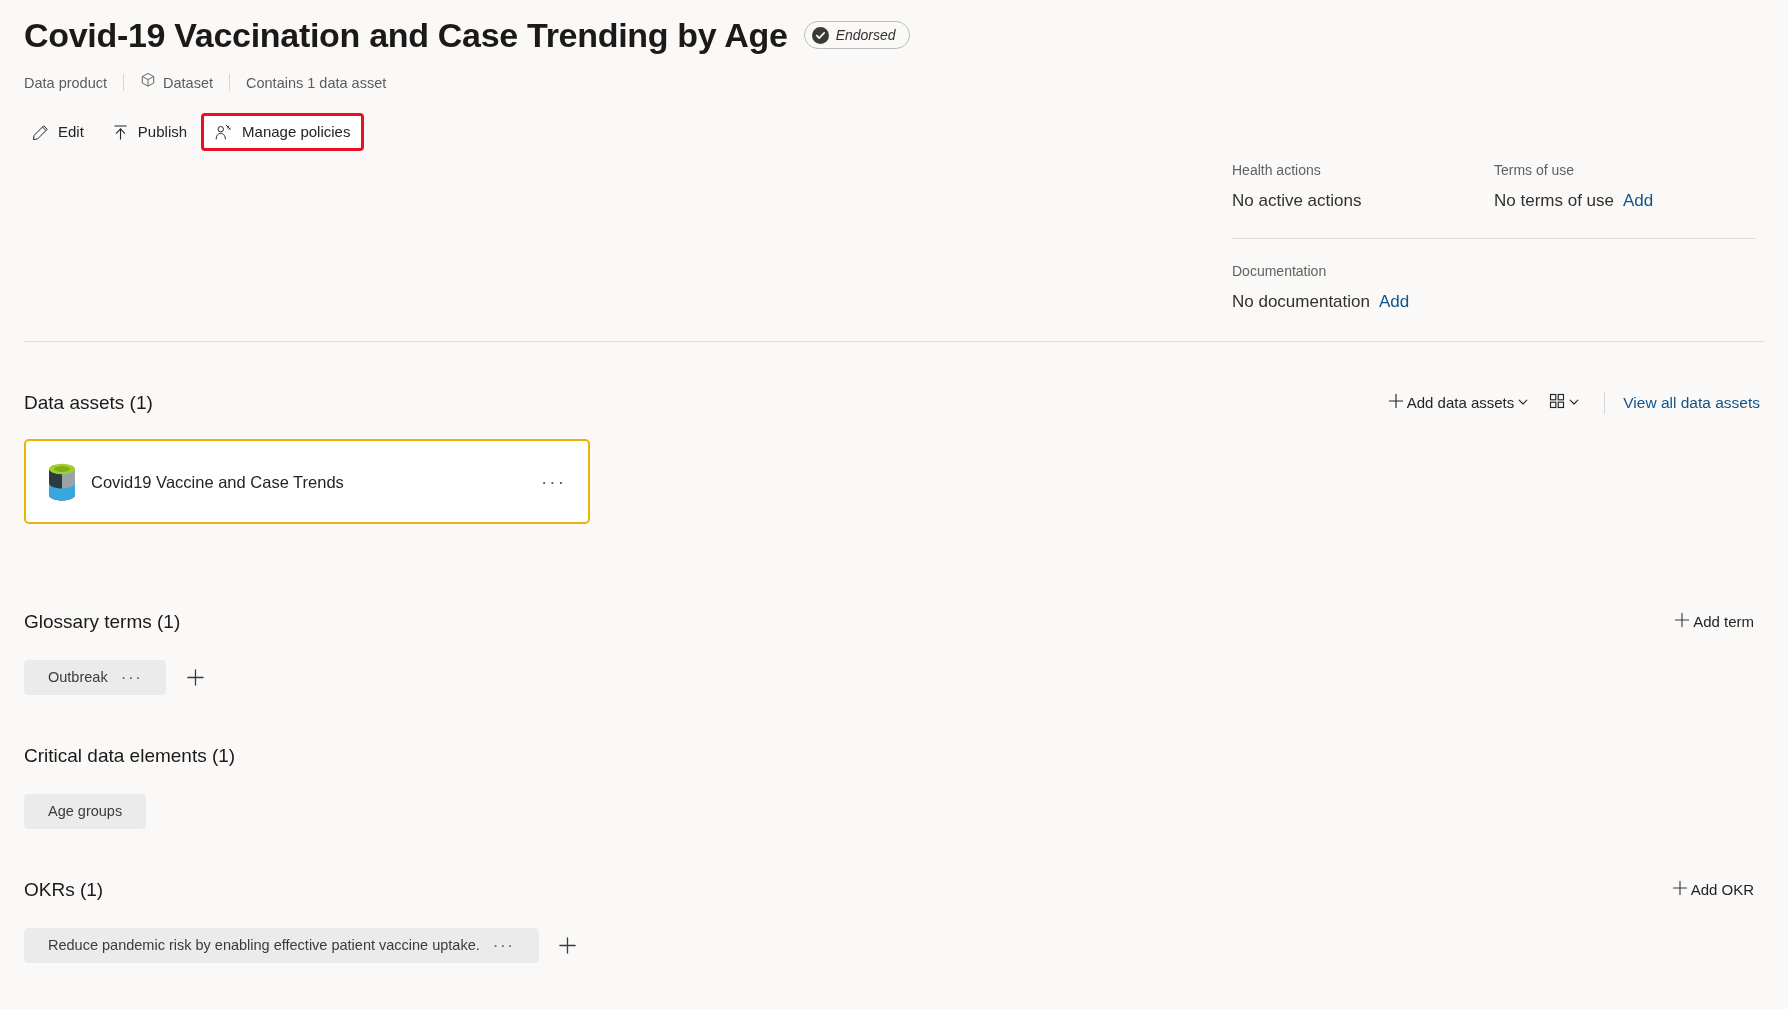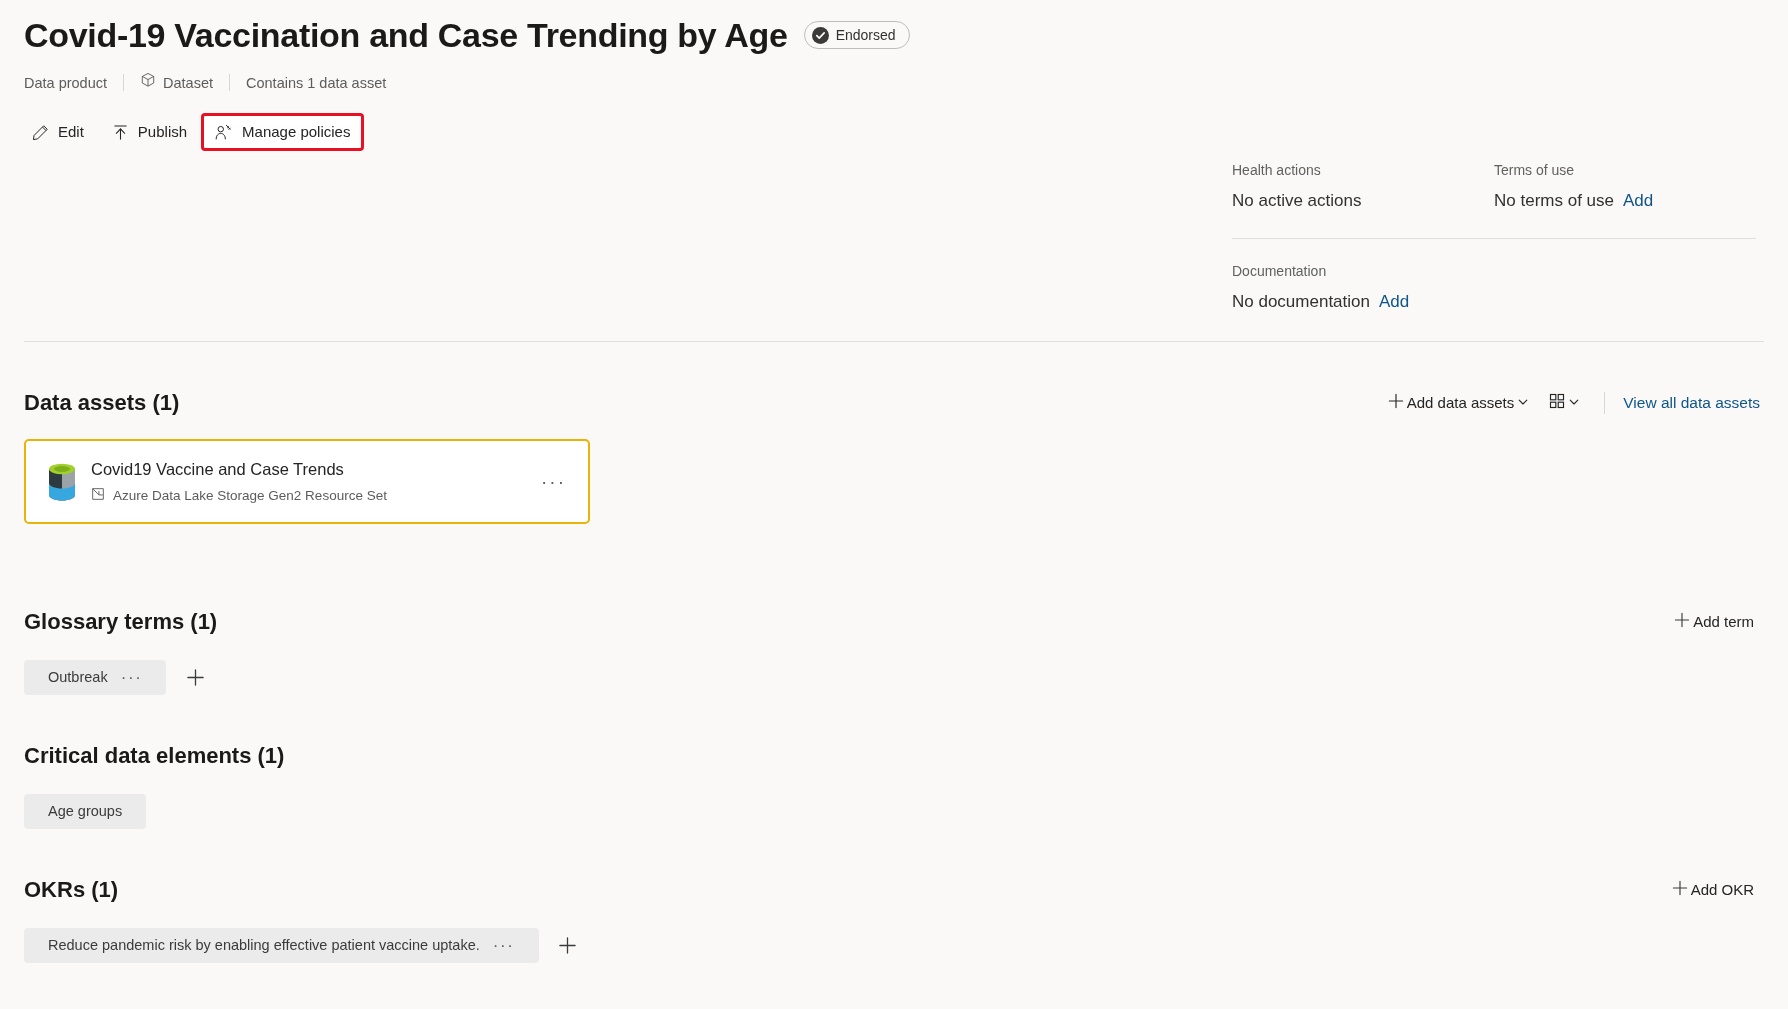--- a/index.html
+++ b/index.html
@@ -16,21 +16,21 @@
   
   .header { padding: 12px 24px 0 24px; }
   .title-row { display: flex; align-items: center; gap: 16px; }
   .page-title {
     font-size: 34px; font-weight: bold; letter-spacing: -0.3px;
     color: #1b1a19; line-height: 46px; white-space: nowrap;
   }
   .endorsed-badge {
     display: inline-flex; align-items: center; gap: 7px;
     border: 1px solid #bdbdbd; border-radius: 16px;
-    padding: 4px 13px 4px 7px; background: #faf9f8; height: 28px;
+    padding: 4px 13px 4px 7px; background: #faf9f8; height: 28px; font-style: italic;
   }
   .endorsed-badge .label { font-size: 14px; color: #323130; }
   .check-circle {
     width: 17px; height: 17px; border-radius: 50%;
     background: #3b3a39; display: inline-flex;
     align-items: center; justify-content: center;
   }
   .check-circle svg { display: block; }
 
   .breadcrumb {
@@ -85,21 +85,21 @@
   }
 
   
   .body { position: absolute; left: 0; top: 386px; width: 1788px; }
   .section { padding: 0 24px; }
   .section-head {
     display: flex; align-items: center; justify-content: space-between;
     height: 34px;
   }
   .section-title {
-    font-size: 22px; font-weight: bold; color: #1b1a19; line-height: 32px;
+    font-size: 19px; font-weight: normal; color: #1b1a19; line-height: 32px;
   }
   .section-actions { display: flex; align-items: center; }
   .action-btn {
     display: inline-flex; align-items: center; gap: 3px;
     padding: 6px 10px; font-size: 15px; color: #242424;
     background: transparent; border: none; cursor: pointer;
     border-radius: 3px; line-height: 20px; white-space: nowrap;
   }
   .action-link {
     font-size: 15.5px; color: #0f548c; cursor: pointer;
@@ -314,29 +314,20 @@
             <path d="M2 8 L2 34 C2 37 8 39.5 15 39.5 C22 39.5 28 37 28 34 L28 8 Z" fill="#2d3b41"></path>
             <path d="M15 8 L15 39.5 C22 39.5 28 37 28 34 L28 8 Z" fill="#9aa4a8"></path>
             <path d="M2 22 L2 34 C2 37 8 39.5 15 39.5 C22 39.5 28 37 28 34 L28 22 C28 25 22 27.5 15 27.5 C8 27.5 2 25 2 22 Z" fill="#37a7e0"></path>
             <ellipse cx="15" cy="8" rx="13" ry="5.2" fill="#9fd02c"></ellipse>
             <ellipse cx="15" cy="8" rx="8" ry="2.9" fill="#7fae1b"></ellipse>
           </svg>
         </span>
 
         <span class="asset-texts">
           <span class="asset-name">Covid19 Vaccine and Case Trends</span>
-          <span class="asset-type">
-            <span>
-              <svg width="14" height="14" viewBox="0 0 15 15">
-                <path d="M1.8 1.8 L13.2 1.8 L13.2 13.2 L1.8 13.2 Z" fill="none" stroke="#5c5c5c" stroke-width="1"></path>
-                <path d="M1.8 1.8 L8.5 8.5 M8.5 8.5 L8.5 4.3 M8.5 8.5 L12.7 8.5" fill="none" stroke="#5c5c5c" stroke-width="1"></path>
-              </svg>
-            </span>
-            <span>Azure Data Lake Storage Gen2 Resource Set</span>
-          </span>
         </span>
 
         <span class="asset-more">···</span>
       </div>
     </div>
 
     <div class="gap-1"></div>
 
     <div class="section">
       <div class="section-head">

